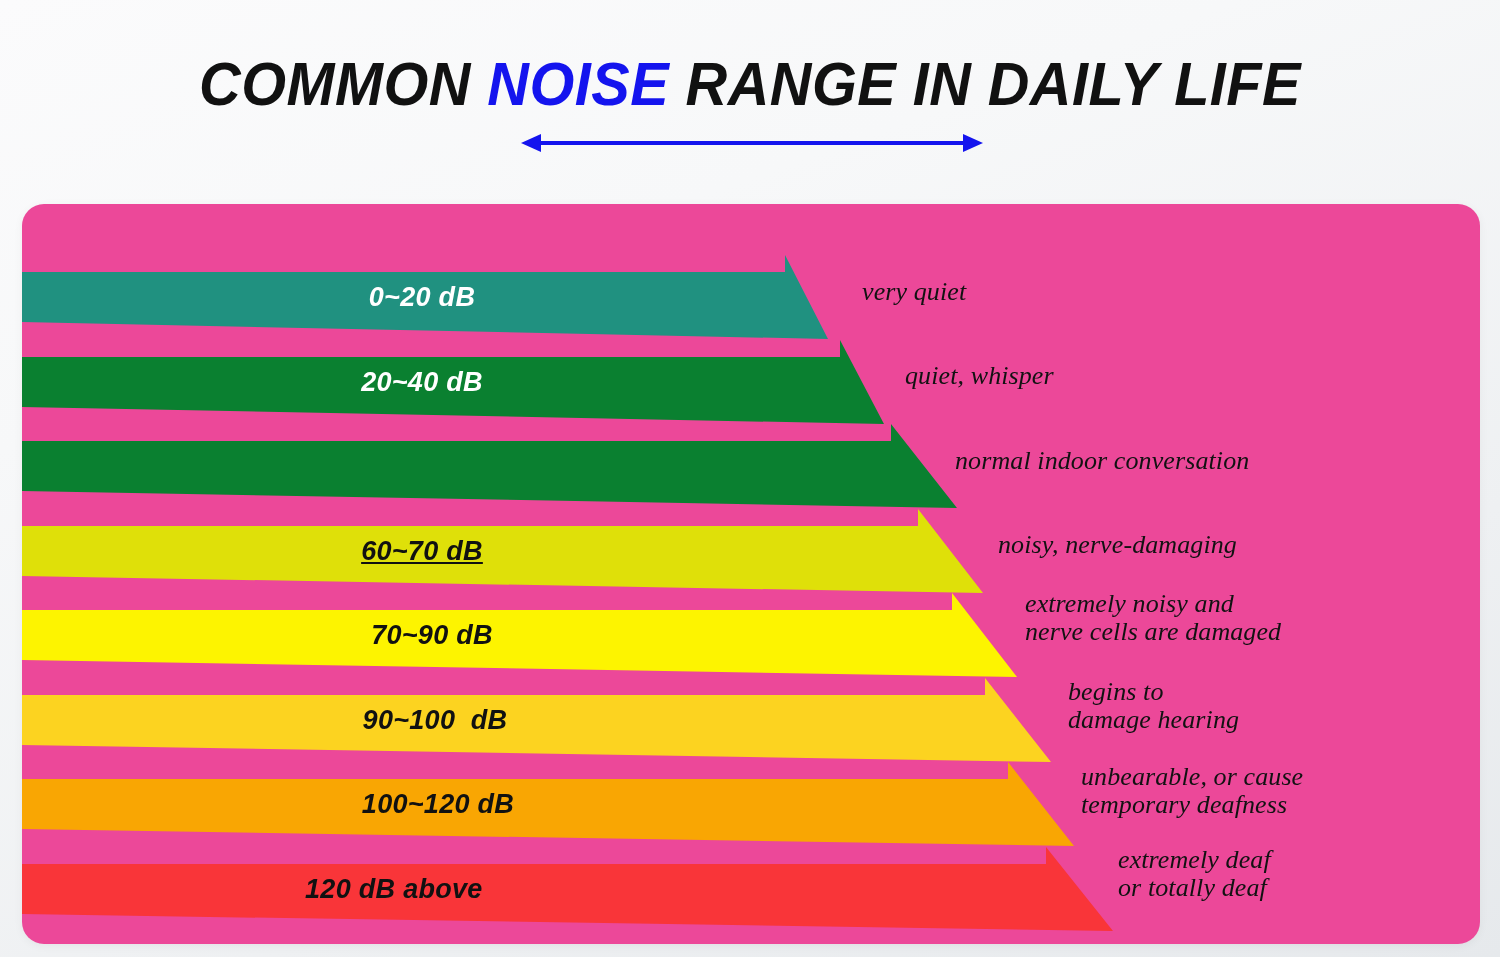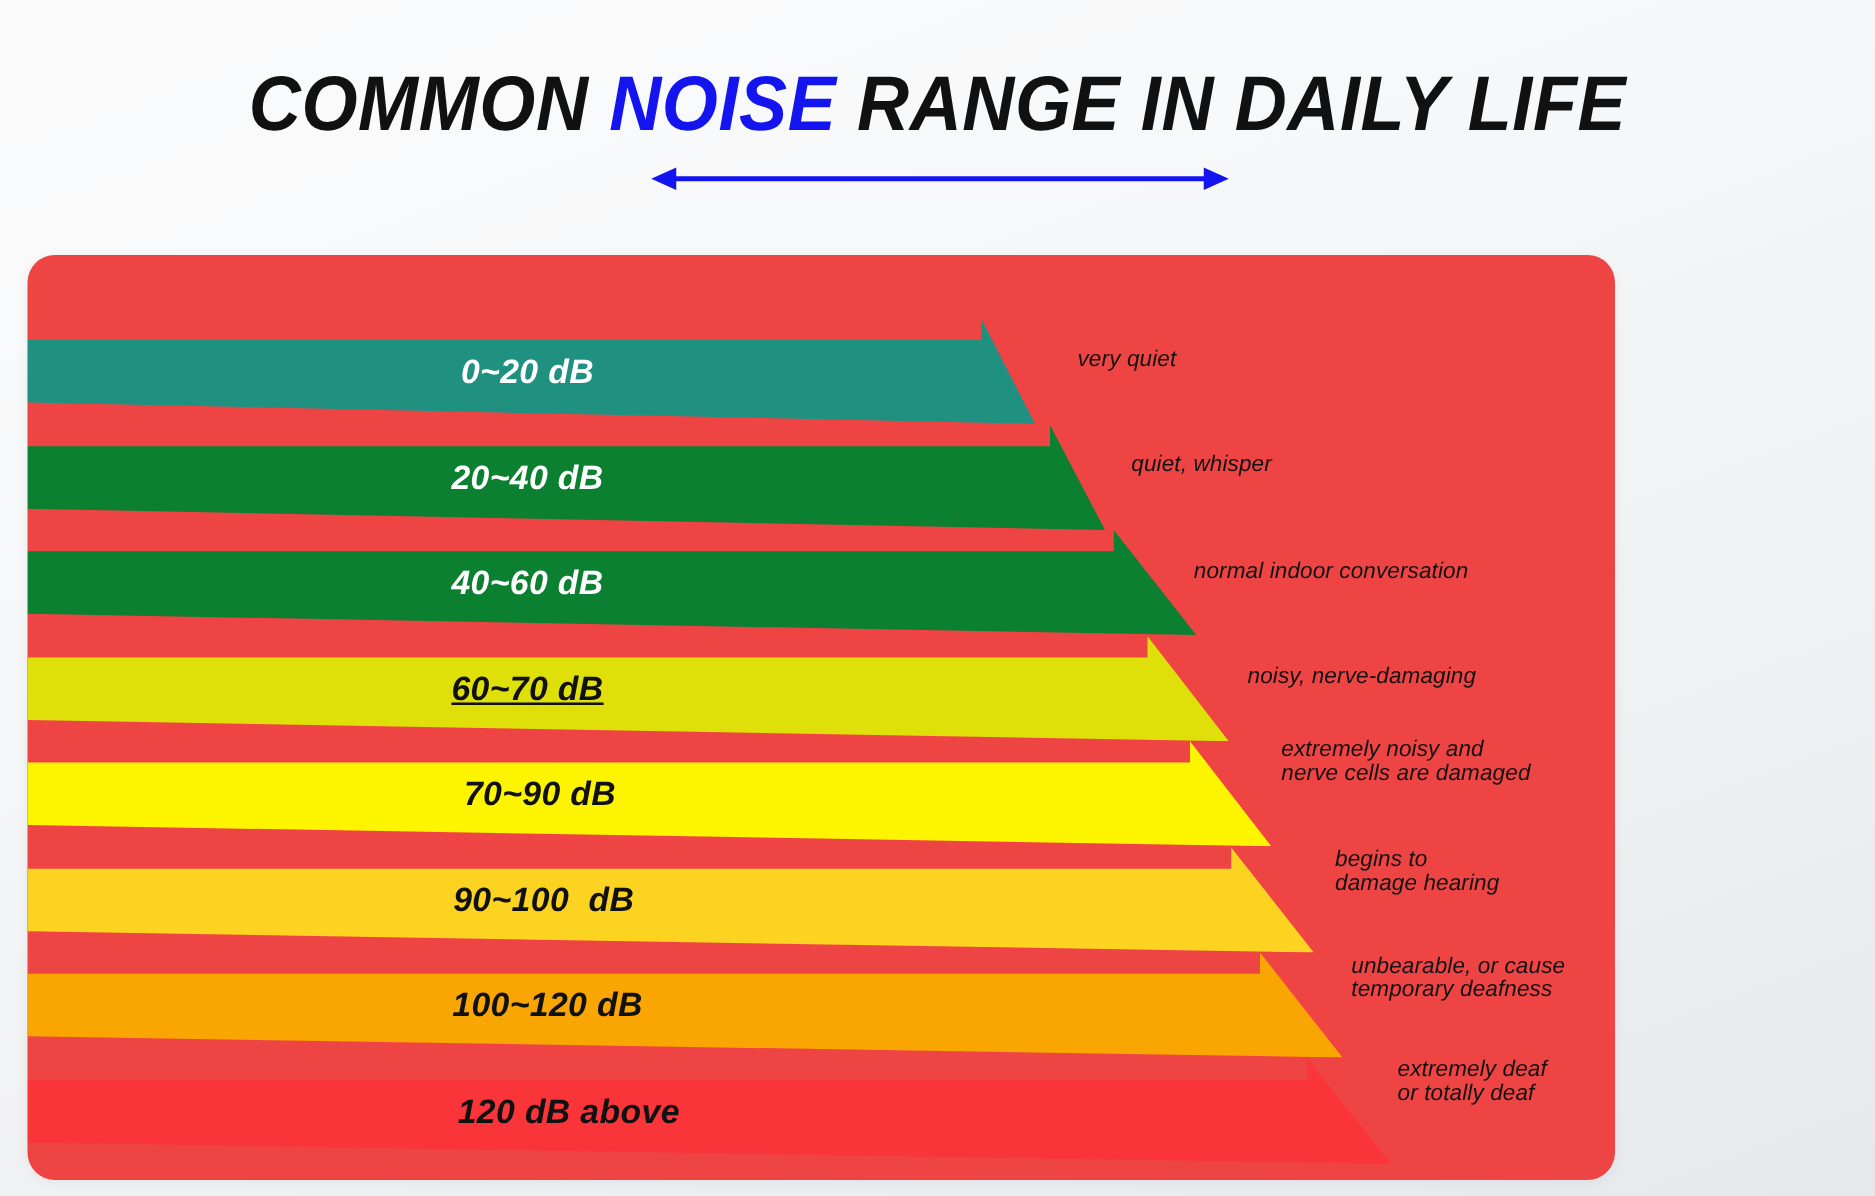--- a/index.html
+++ b/index.html
@@ -49,23 +49,23 @@
     left: 521px;
     width: 462px;
     height: 30px;
   }
 
   
   #card {
     position: absolute;
     left: 22px;
     top: 204px;
-    width: 1270px;
+    width: 1458px;
     height: 740px;
-    background: #ef4444;
+    background: #ec4899;
     border-radius: 22px;
     box-shadow: 0 2px 10px rgba(0,0,0,0.05);
     overflow: hidden;
     padding-left: 40px;
   }
 
   
   .row {
     position: absolute;
     left: 0;
@@ -89,26 +89,27 @@
     font-size: 27px;
     font-weight: 700;
     font-style: italic;
     letter-spacing: 0.3px;
     white-space: pre;
     pointer-events: none;
   }
 
   .desc {
     position: absolute;
-    font-size: 18px;
+    font-size: 26px;
     font-style: italic;
     color: #121212;
     line-height: 1.08;
     white-space: pre-line;
     letter-spacing: 0.1px;
+    font-family: Liberation Serif, serif;
   }
 </style>
 </head>
 <body>
 
 <div id="title-bar">
 
   <div id="page-title">
     <span>COMMON </span><span class="hl">NOISE</span><span> RANGE IN DAILY LIFE</span>
   </div>
@@ -140,21 +141,20 @@
           </svg>
         </div>
         <div class="db-label" style="left: 250px; width: 300px; text-align: center; color: rgb(255, 255, 255);">20~40 dB</div>
       </div>
       <div class="row" style="top: 220px;">
         <div class="arrow-wrap" style="width: 937px;">
           <svg width="937" height="84" viewBox="0 0 937 84">
             <polygon points="0,17 869,17 869,0 935,84 0,67" fill="#0a8030"></polygon>
           </svg>
         </div>
-        <div class="db-label" style="left: 250px; width: 300px; text-align: center; color: rgb(255, 255, 255);">40~60 dB</div>
       </div>
       <div class="row" style="top: 304.5px;">
         <div class="arrow-wrap" style="width: 963px;">
           <svg width="963" height="84" viewBox="0 0 963 84">
             <polygon points="0,17 896,17 896,0 961,84 0,67" fill="#dfe009"></polygon>
           </svg>
         </div>
         <div class="db-label" style="left: 250px; width: 300px; text-align: center; color: rgb(17, 17, 17); text-decoration: underline;">60~70 dB</div>
       </div>
       <div class="row" style="top: 389px;">
@@ -180,21 +180,21 @@
           </svg>
         </div>
         <div class="db-label" style="left: 266px; width: 300px; text-align: center; color: rgb(17, 17, 17);">100~120 dB</div>
       </div>
       <div class="row" style="top: 642.5px;">
         <div class="arrow-wrap" style="width: 1093px;">
           <svg width="1093" height="84" viewBox="0 0 1093 84">
             <polygon points="0,17 1024,17 1024,0 1091,84 0,67" fill="#f93539"></polygon>
           </svg>
         </div>
-        <div class="db-label" style="left: 283px; width: 300px; text-align: center; color: rgb(17, 17, 17);">120 dB above</div>
+        <div class="db-label" style="left: 283px; width: 300px; color: rgb(17, 17, 17);">120 dB above</div>
       </div>
     </div>
 <div class="desc" style="left: 840px; top: 74px;">very quiet</div>
     <div class="desc" style="left: 883px; top: 158px;">quiet, whisper</div>
     <div class="desc" style="left: 933px; top: 243px;">normal indoor conversation</div>
     <div class="desc" style="left: 1003px; top: 386px;">extremely noisy and
 nerve cells are damaged</div>
     <div class="desc" style="left: 976px; top: 327px;">noisy, nerve-damaging</div>
     <div class="desc" style="left: 1046px; top: 474px;">begins to
 damage hearing</div>

